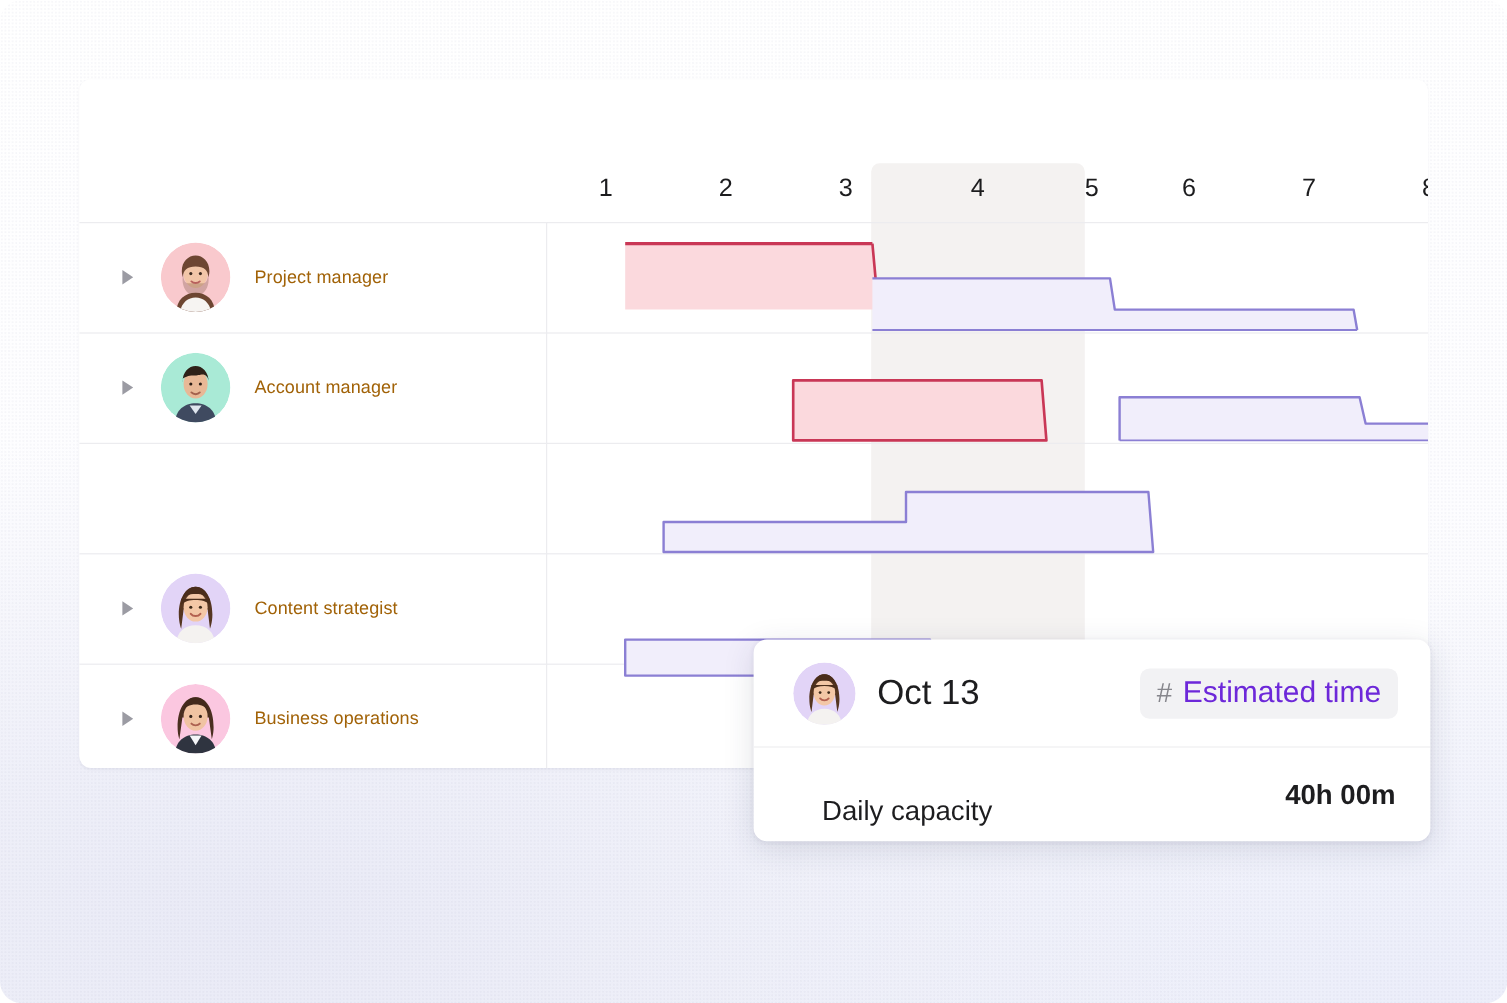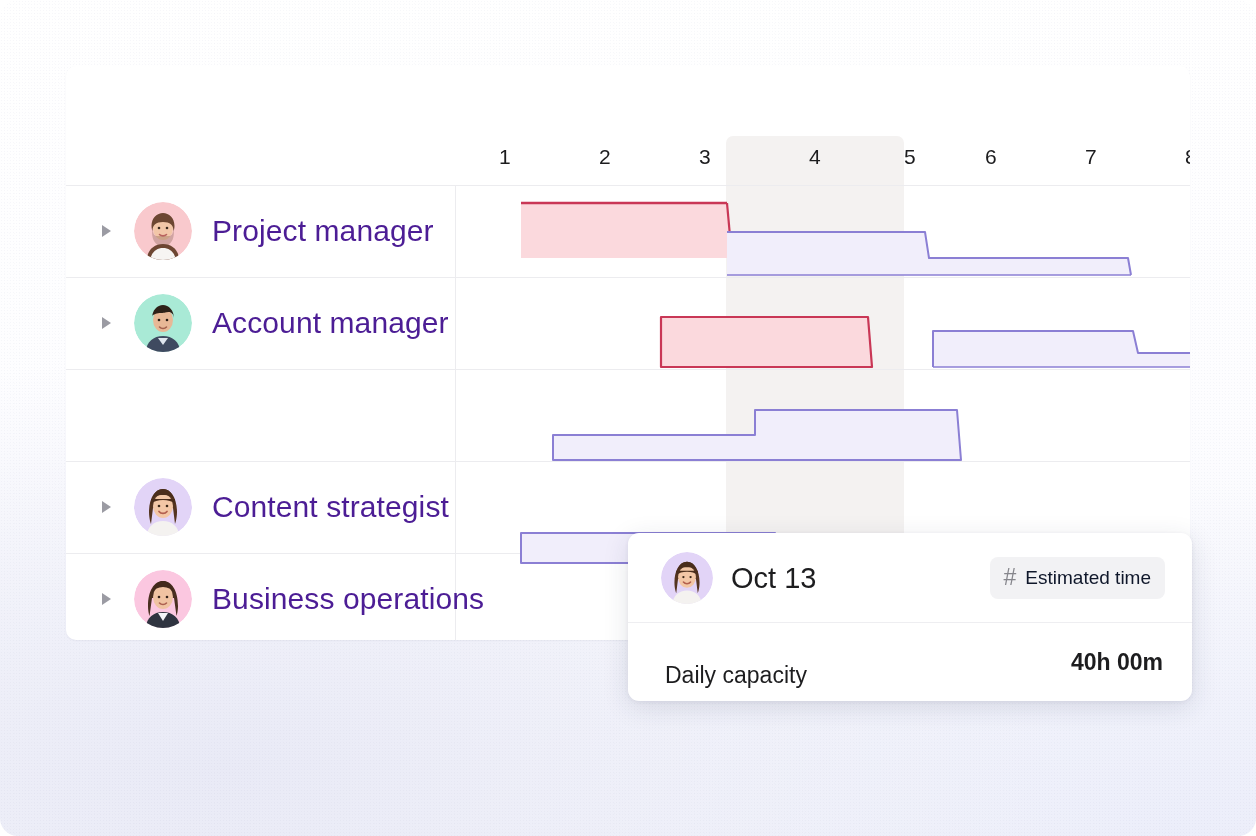--- a/index.html
+++ b/index.html
@@ -148,22 +148,22 @@
     width: 58px; height: 58px;
     border-radius: 50%;
     overflow: hidden;
   }
   .avatar svg { display: block; width: 58px; height: 58px; }
   .row-label {
     position: absolute;
     left: 146px;
     top: 50%;
     transform: translateY(-50%);
-    font-size: 30px;
-    color: #4c1d95;
+    font-size: 15px;
+    color: #a16207;
     white-space: nowrap;
     letter-spacing: .1px;
   }
 
   
   #chart-layer {
     position: absolute;
     left: 389px;
     top: 119px;
     width: 735px;
@@ -213,21 +213,21 @@
     transform: translateY(-50%);
     height: 42px;
     display: flex;
     align-items: center;
     gap: 9px;
     padding: 0 14px;
     background: #f2f2f4;
     border-radius: 8px;
   }
   .tt-pill-hash { font-size: 23px; color: #86868c; line-height: 1; }
-  .tt-pill-text { font-size: 19px; color: #0f172a; white-space: nowrap; }
+  .tt-pill-text { font-size: 25px; color: #6d28d9; white-space: nowrap; }
 
   .tt-row {
     position: relative;
     height: 78px;
     display: flex;
     align-items: center;
     border-bottom: 1px solid #eeeef1;
   }
   .tt-row:last-child { border-bottom: none; }
   .tt-dot {
@@ -237,21 +237,21 @@
     border-radius: 5px;
     background: #ef5e63;
   }
   .tt-name {
     position: absolute;
     font-size: 23px;
     color: #1d1d1f;
     white-space: nowrap;
   }
   .tt-name.indent { left: 74px; }
-  .tt-name.plain  { left: 37px; margin-top: 26px; }
+  .tt-name.plain  { left: 57px; margin-top: 26px; }
   .tt-value {
     position: absolute;
     right: 29px;
     font-size: 23px;
     color: #1d1d1f;
     font-weight: 600;
     white-space: nowrap;
   }
 </style>
 </head>

